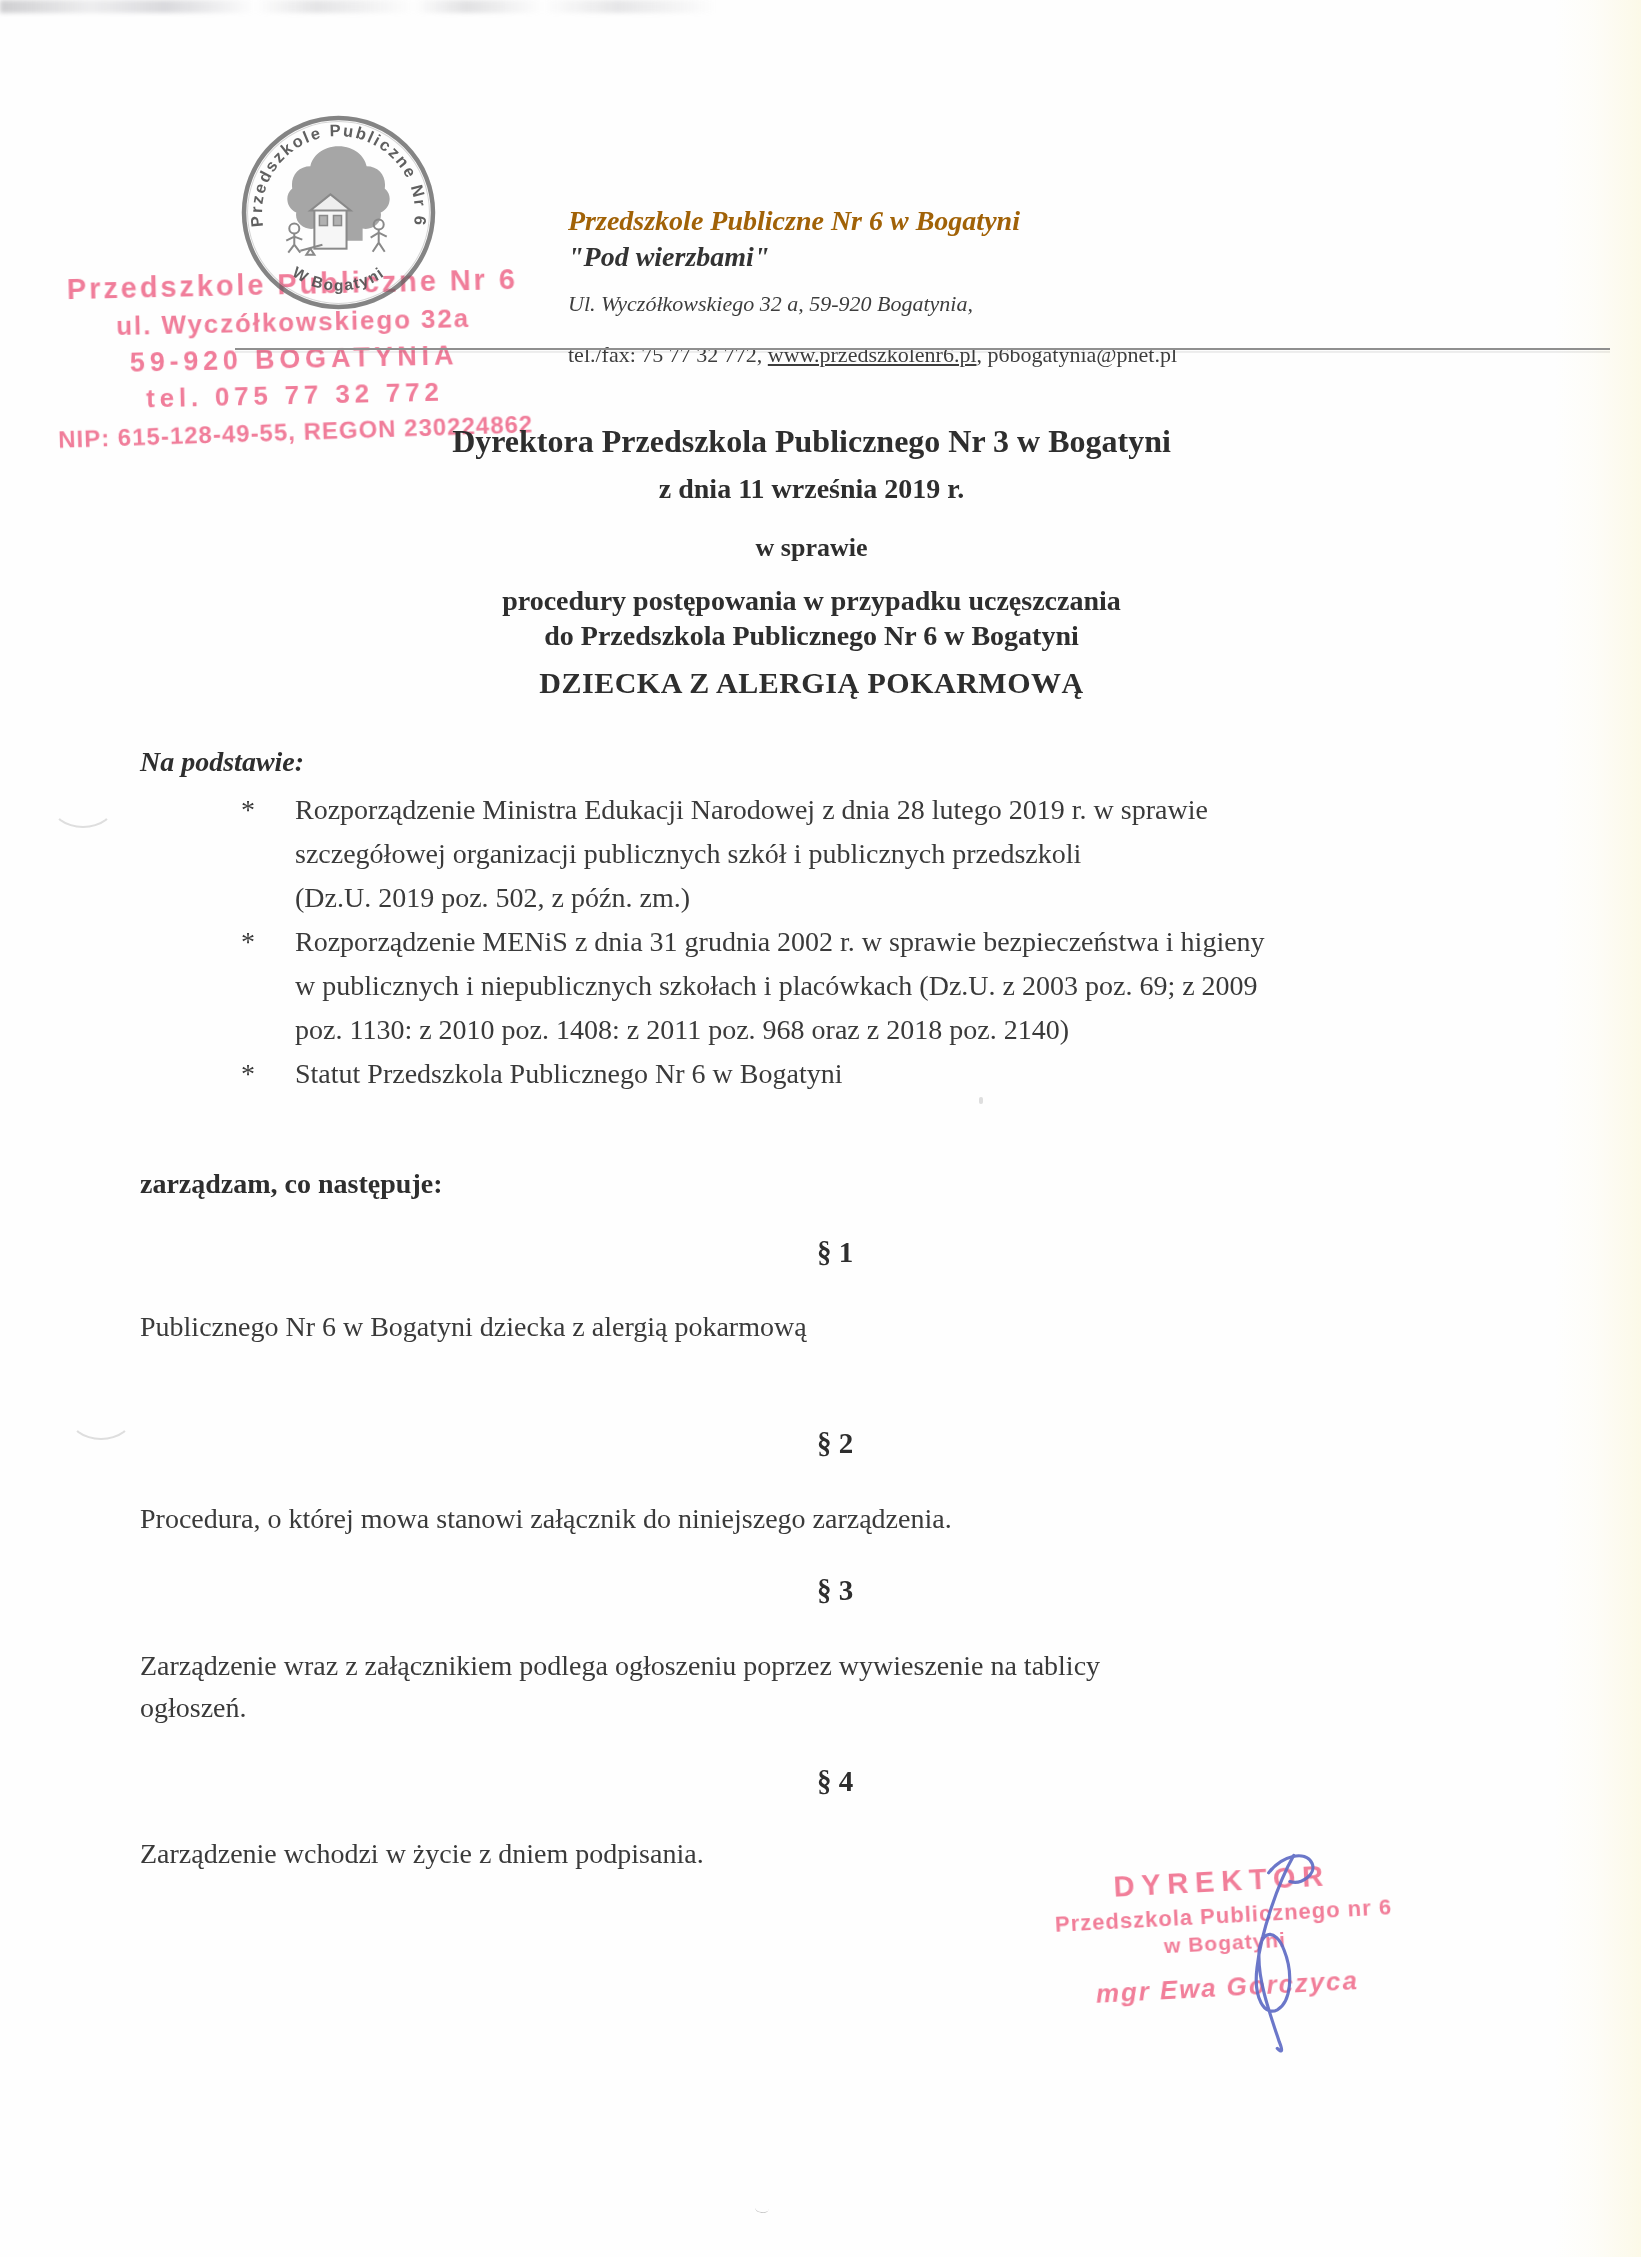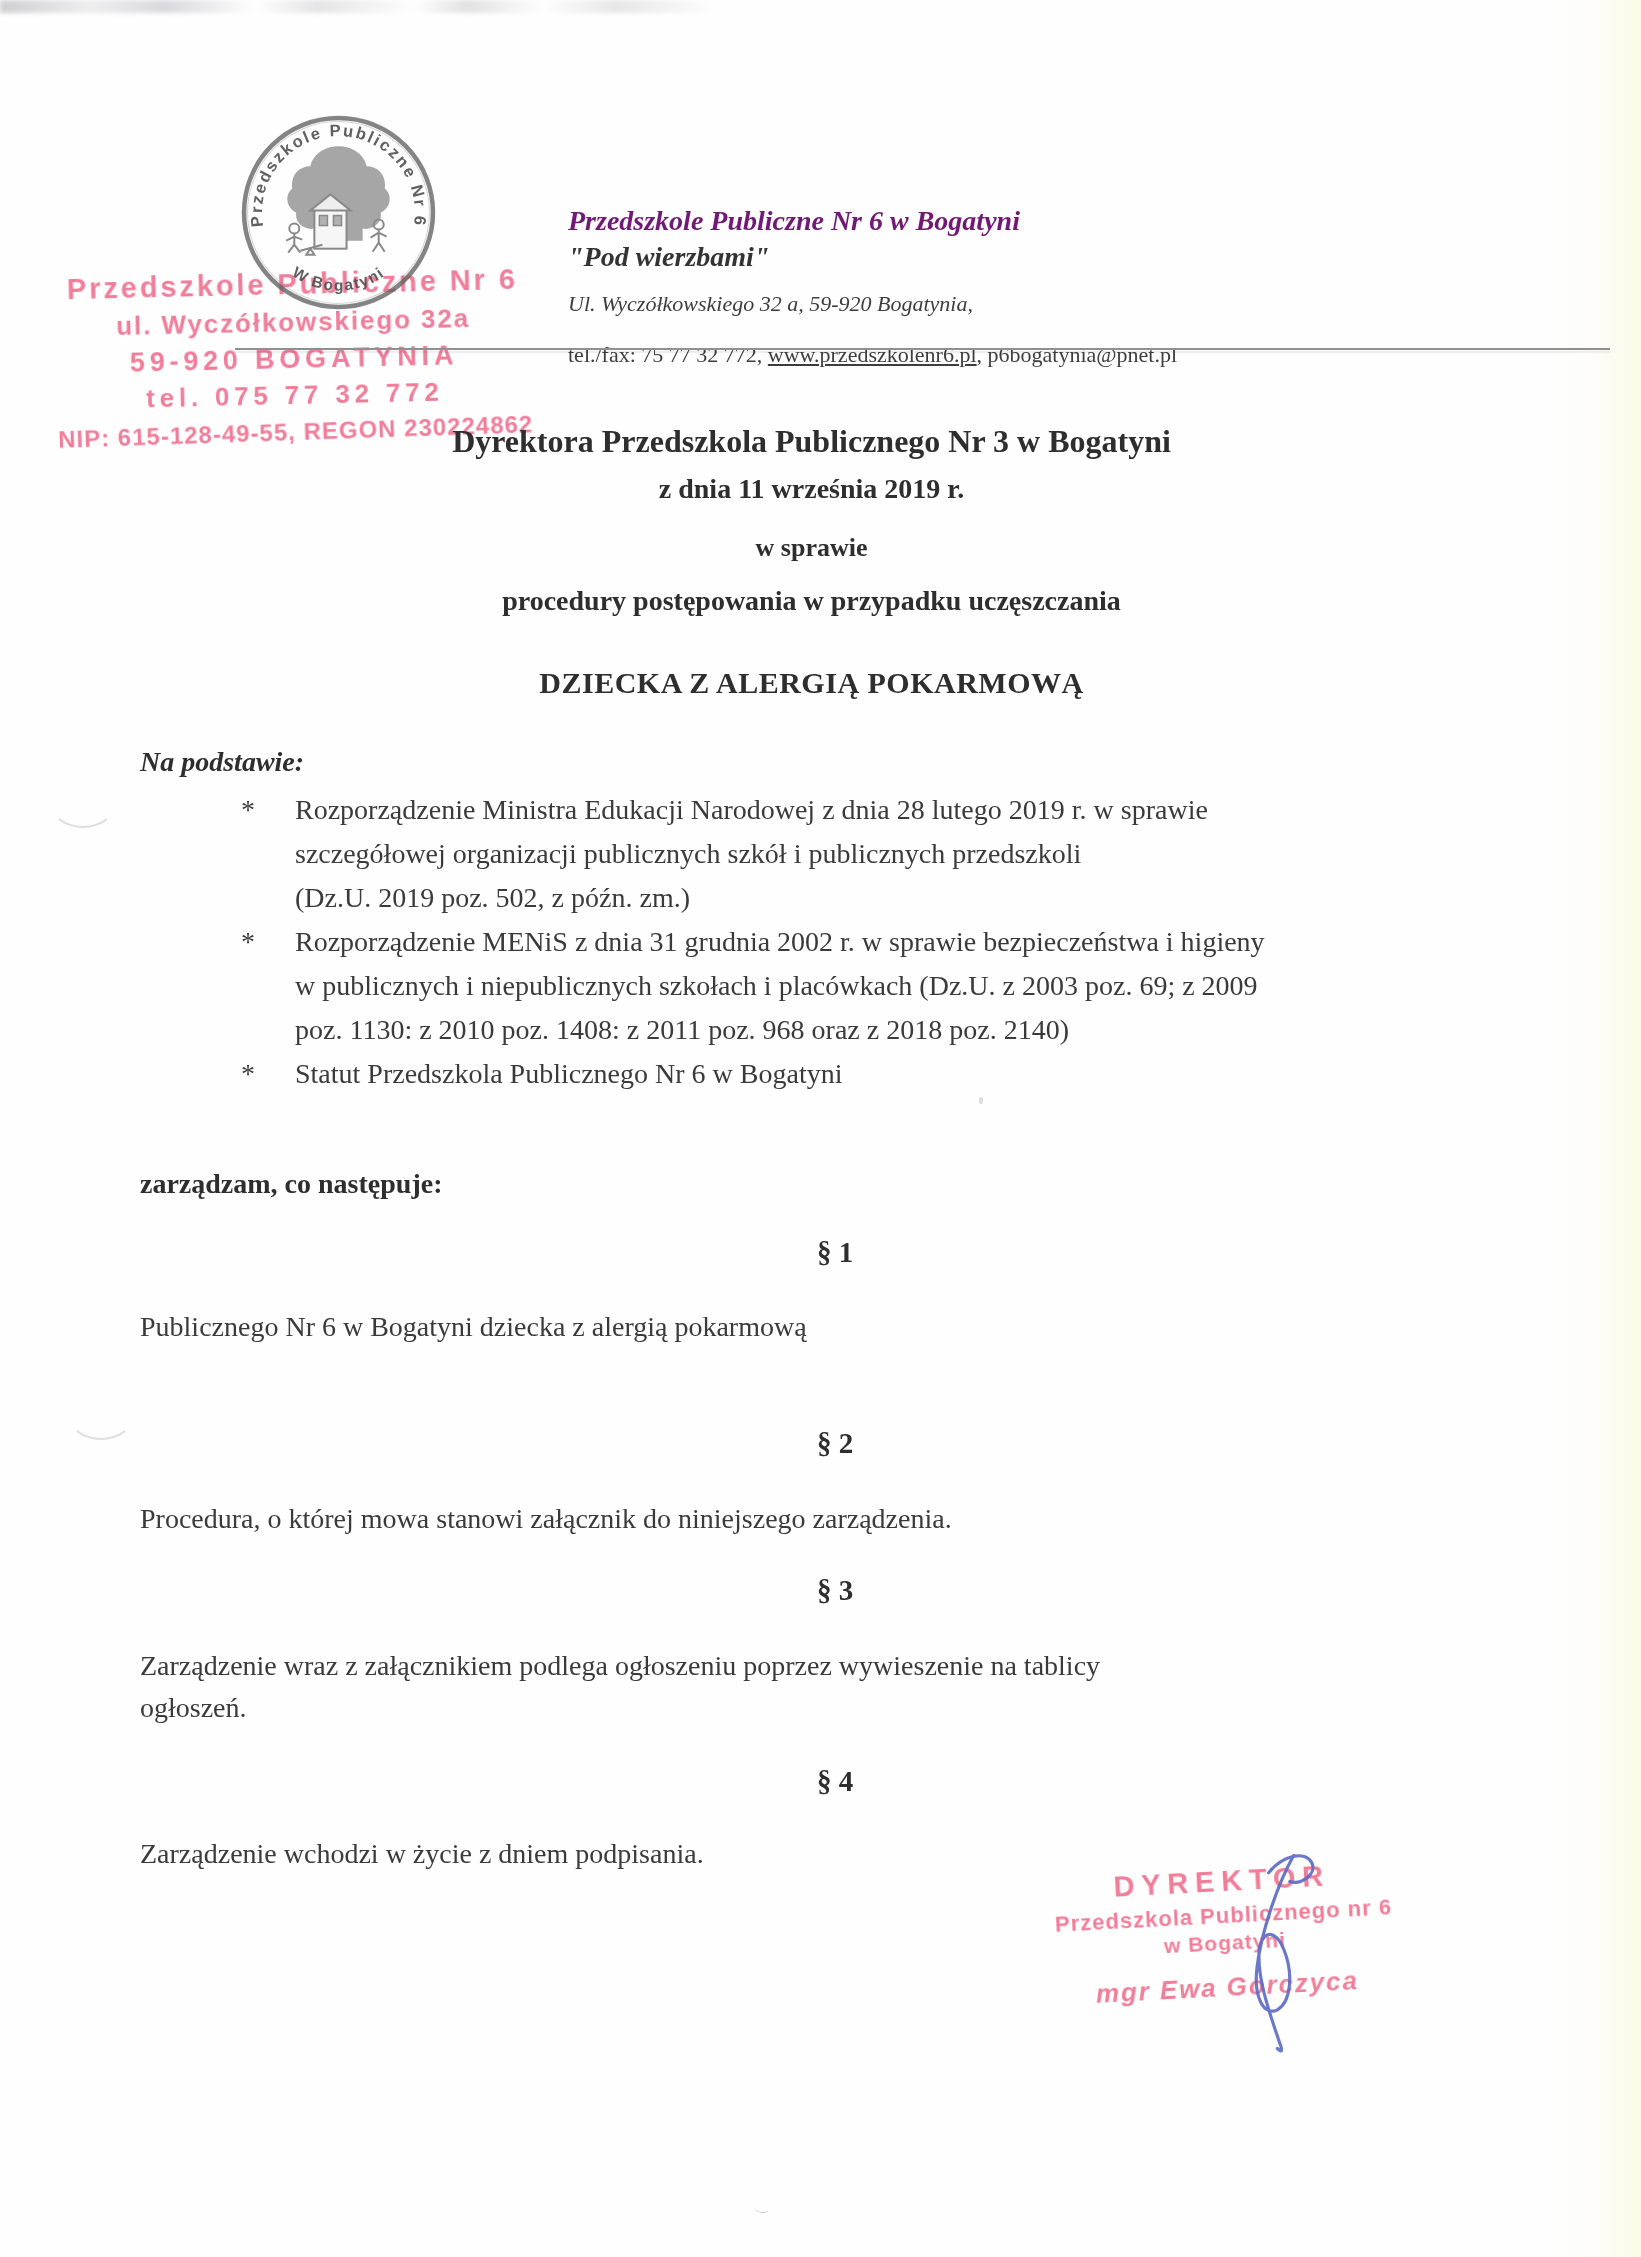--- a/index.html
+++ b/index.html
@@ -39,21 +39,21 @@
   }
   .ink-stamp .l1{font-size:29px;letter-spacing:2.9px;}
   .ink-stamp .l2{font-size:26px;letter-spacing:1.9px;margin-top:5.8px;}
   .ink-stamp .l3{font-size:27px;letter-spacing:4.8px;margin-top:5.8px;}
   .ink-stamp .l4{font-size:26px;letter-spacing:4.8px;margin-top:5.8px;}
   .ink-stamp .l5{font-size:24px;letter-spacing:1px;margin-top:6.8px;transform:rotate(-.6deg);}
   
   .round-seal{position:absolute;left:238px;top:112px;width:201px;height:201px;z-index:2;opacity:.9;}
   
   .hdr{position:absolute;left:568px;z-index:3;}
-  .hdr-name{top:205px;font-size:28px;font-weight:bold;font-style:italic;color:#701a75;}
+  .hdr-name{top:205px;font-size:28px;font-weight:bold;font-style:italic;color:#a16207;}
   .hdr-sub{top:241px;font-size:28px;font-weight:bold;font-style:italic;color:#333;}
   .hdr-addr{top:291px;font-size:22px;font-style:italic;color:#3d3d3d;}
   .hdr-contact{top:318px;font-size:22px;color:#3d3d3d;margin-top:24px;}
   .hdr-contact .uline{text-decoration:underline;}
   .sep-line{
     position:absolute;left:235px;top:348px;width:1375px;height:1.9px;
     background:#8f8f8f;box-shadow:0 2.9px 0 rgba(0,0,0,.07);z-index:3;
   }
   
   .center-block{position:absolute;left:179px;width:1265px;text-align:center;z-index:3;color:#2e2e2e;}
@@ -162,20 +162,21 @@
   <div class="abs hdr hdr-sub">"Pod wierzbami"</div>
   <div class="abs hdr hdr-addr">Ul. Wyczółkowskiego 32 a, 59-920 Bogatynia,</div>
   <div class="abs hdr hdr-contact"><span>tel./fax: 75 77 32 772, </span><span class="uline">www.przedszkolenr6.pl</span><span>, p6bogatynia@pnet.pl</span></div>
 
   <div class="sep-line"></div>
 
   <div class="abs center-block t2">Dyrektora Przedszkola Publicznego Nr 3 w Bogatyni</div>
   <div class="abs center-block t3">z dnia 11 września 2019 r.</div>
   <div class="abs center-block t4">w sprawie</div>
   <div class="abs center-block t5">procedury postępowania w przypadku  uczęszczania</div>
+  <div class="abs center-block t6">do Przedszkola Publicznego Nr 6 w Bogatyni</div>
   <div class="abs center-block t7">DZIECKA Z ALERGIĄ POKARMOWĄ</div>
 
   <div class="basis-head">Na podstawie:</div>
   <div class="bullets">
     <div class="bullet">
       <div class="mark">*</div>
       <div class="txt">
         <div>Rozporządzenie Ministra Edukacji Narodowej z dnia 28 lutego 2019 r. w sprawie</div>
         <div>szczegółowej organizacji publicznych szkół i publicznych przedszkoli</div>
         <div>(Dz.U. 2019 poz. 502, z późn. zm.)</div>

